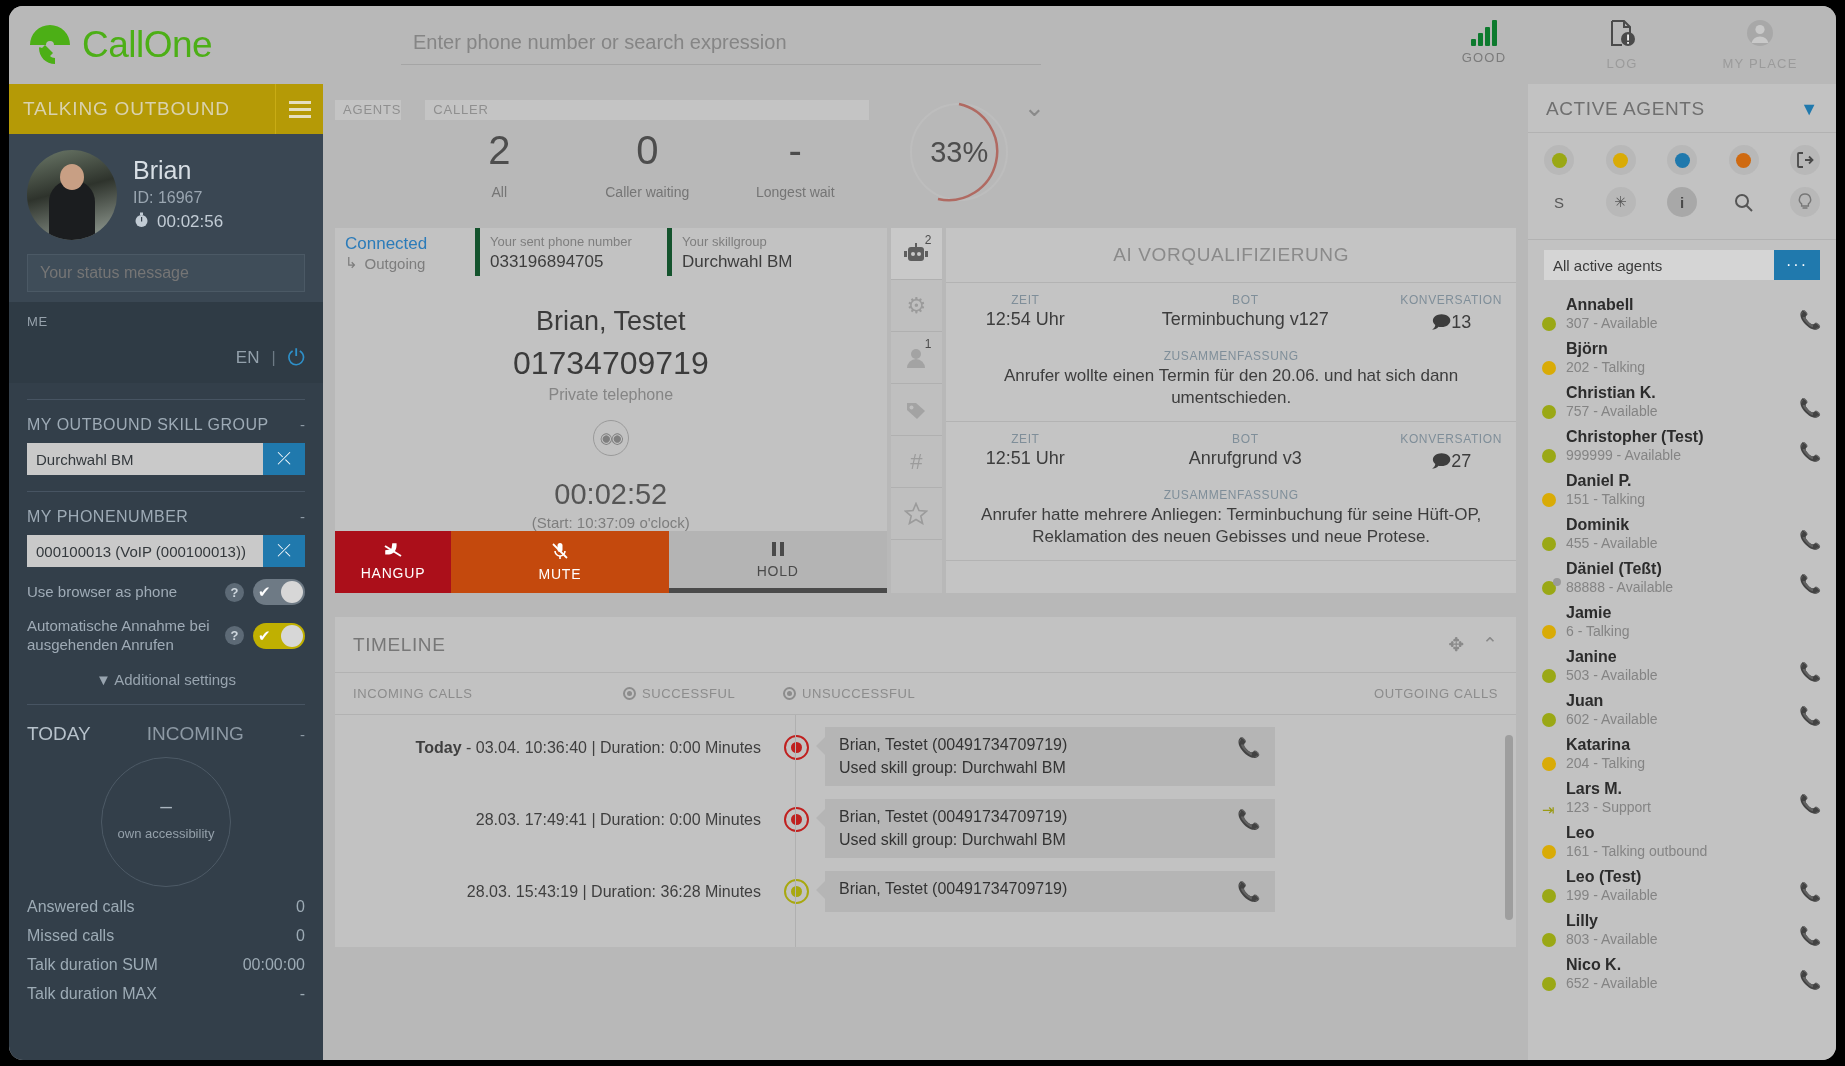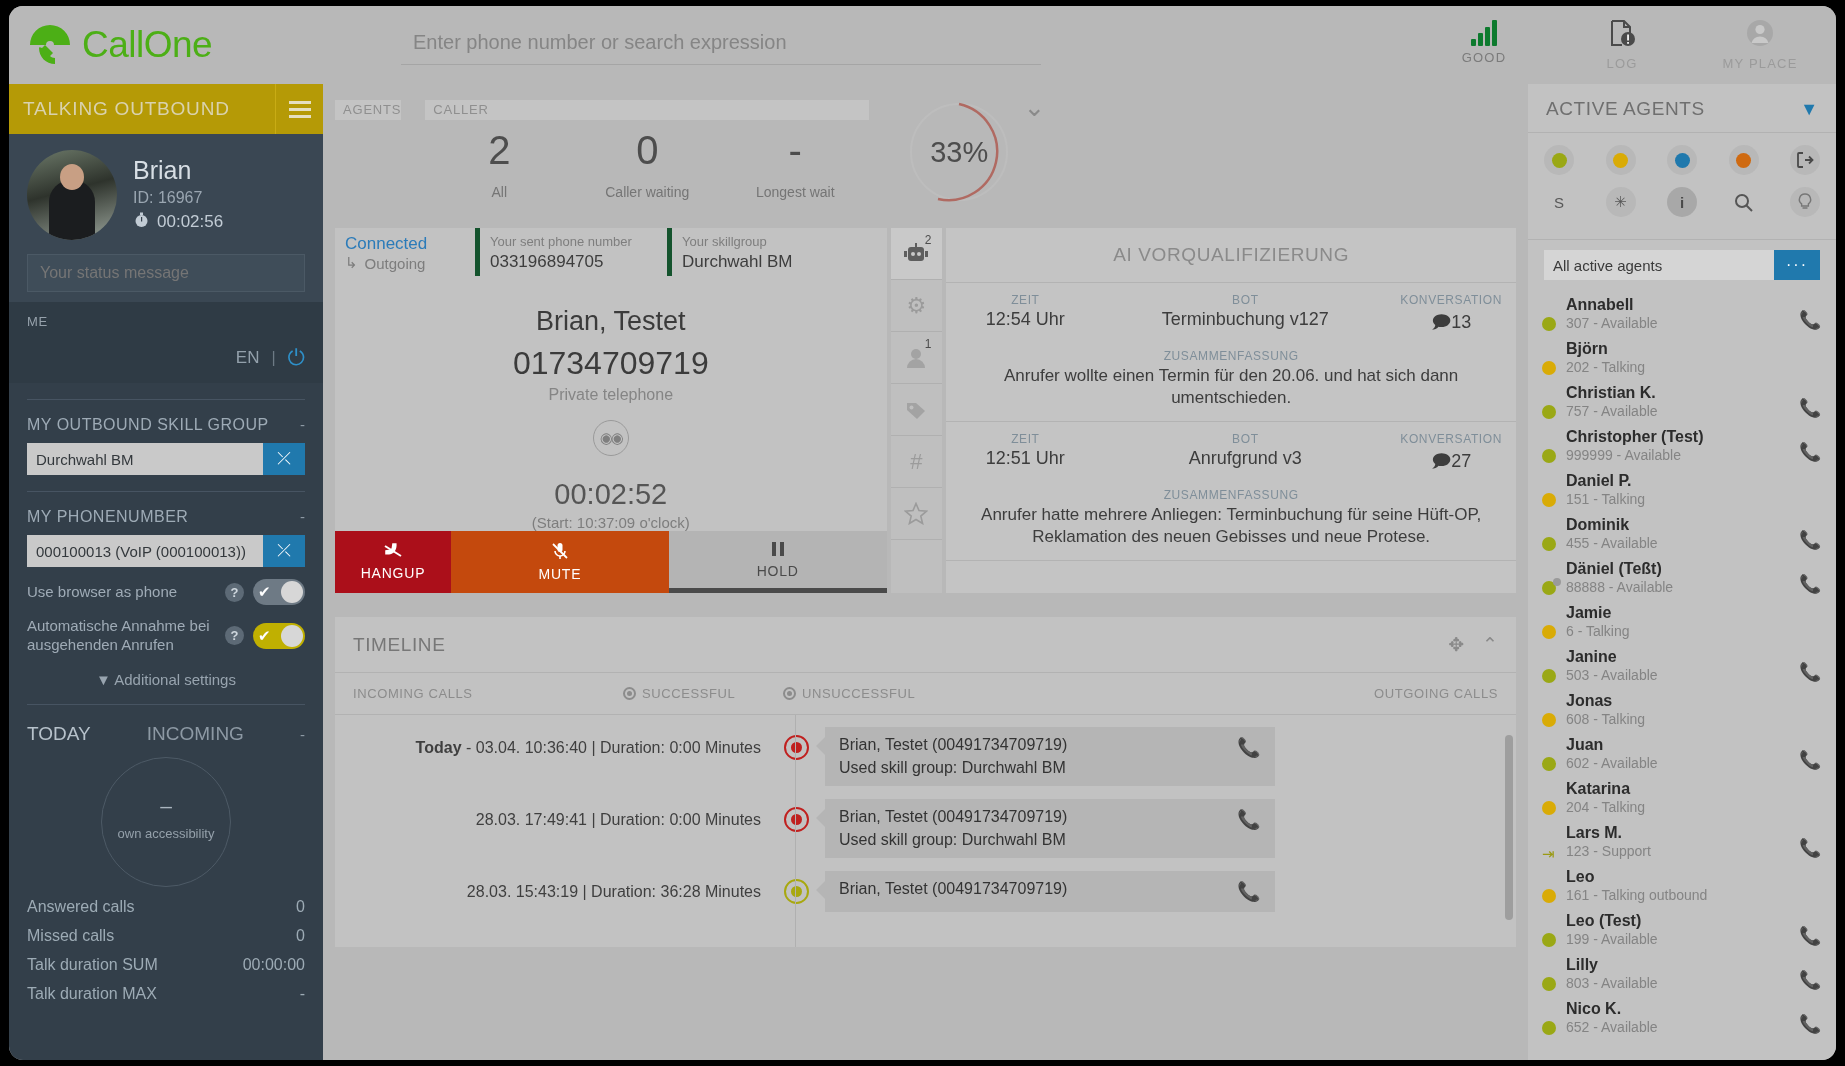--- a/index.html
+++ b/index.html
@@ -923,27 +923,20 @@
         </div>
       <div class="agentrow">
           <span class="st" style="background:#9aa815"></span>
           <div class="info">
             <div class="nm">Janine</div>
             <div class="ext">503 - Available</div>
           </div>
           <div class="ph">📞</div>
         </div>
       <div class="agentrow">
-          <span class="st" style="background:#d9ab06"></span>
-          <div class="info">
-            <div class="nm">Jonas</div>
-            <div class="ext">608 - Talking</div>
-          </div>
-        </div>
-      <div class="agentrow">
           <span class="st" style="background:#9aa815"></span>
           <div class="info">
             <div class="nm">Juan</div>
             <div class="ext">602 - Available</div>
           </div>
           <div class="ph">📞</div>
         </div>
       <div class="agentrow">
           <span class="st" style="background:#d9ab06"></span>
           <div class="info">

